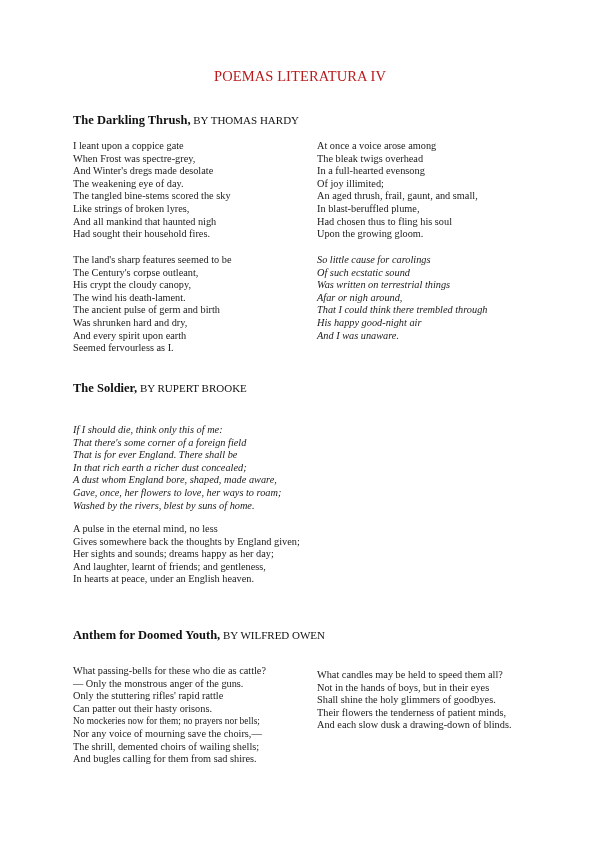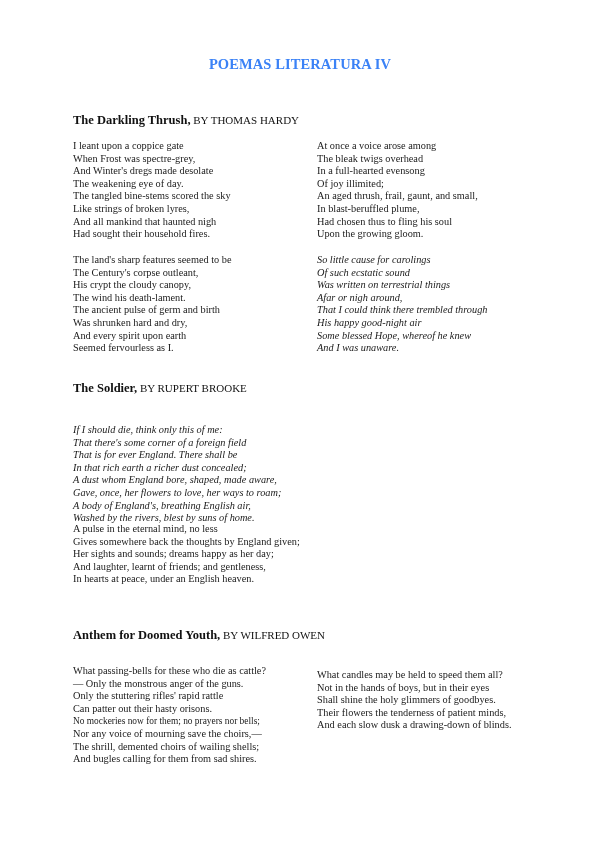--- a/index.html
+++ b/index.html
@@ -17,26 +17,26 @@
     }
     .page {
       position: absolute;
       left: 0; top: 0;
       width: 600px; height: 848px;
       background: #ffffff;
     }
     .doc-title {
       position: absolute;
       left: 0; width: 600px;
-      top: 56px;
+      top: 68px;
       text-align: center;
-      font-weight: bold;
+      font-weight: normal;
       font-size: 14.5px;
       letter-spacing: 0.1px;
-      color: #3b82f6;
+      color: #b91c1c;
     }
     .poem-heading {
       position: absolute;
       left: 73px;
       font-size: 12.5px;
       white-space: nowrap;
       color: #111;
     }
     .poem-heading .title {
       font-weight: bold;
@@ -104,36 +104,34 @@
     <span class="line">Upon the growing gloom.</span>
   </div>
 
   <div class="stanza" style="left:317px; top:254px;font-style:italic;">
     <span class="line">So little cause for carolings</span>
     <span class="line">Of such ecstatic sound</span>
     <span class="line">Was written on terrestrial things</span>
     <span class="line">Afar or nigh around,</span>
     <span class="line">That I could think there trembled through</span>
     <span class="line">His happy good-night air</span>
-    <span class="line">Some blessed Hope, whereof he knew</span>
     <span class="line">And I was unaware.</span>
   </div>
 
   <div class="poem-heading" style="top:381px;">
     <span class="title">The Soldier,</span><span class="author"> BY RUPERT BROOKE</span>
   </div>
 
   <div class="stanza" style="left:73px; top:424px;font-style:italic;">
     <span class="line">If I should die, think only this of me:</span>
     <span class="line">That there's some corner of a foreign field</span>
     <span class="line">That is for ever England. There shall be</span>
     <span class="line">In that rich earth a richer dust concealed;</span>
     <span class="line">A dust whom England bore, shaped, made aware,</span>
     <span class="line">Gave, once, her flowers to love, her ways to roam;</span>
-    <span class="line">A body of England's, breathing English air,</span>
     <span class="line">Washed by the rivers, blest by suns of home.</span>
   </div>
 
   <div class="stanza" style="left:73px; top:523px;">
     <span class="line">A pulse in the eternal mind, no less</span>
     <span class="line">Gives somewhere back the thoughts by England given;</span>
     <span class="line">Her sights and sounds; dreams happy as her day;</span>
     <span class="line">And laughter, learnt of friends; and gentleness,</span>
     <span class="line">In hearts at peace, under an English heaven.</span>
   </div>

